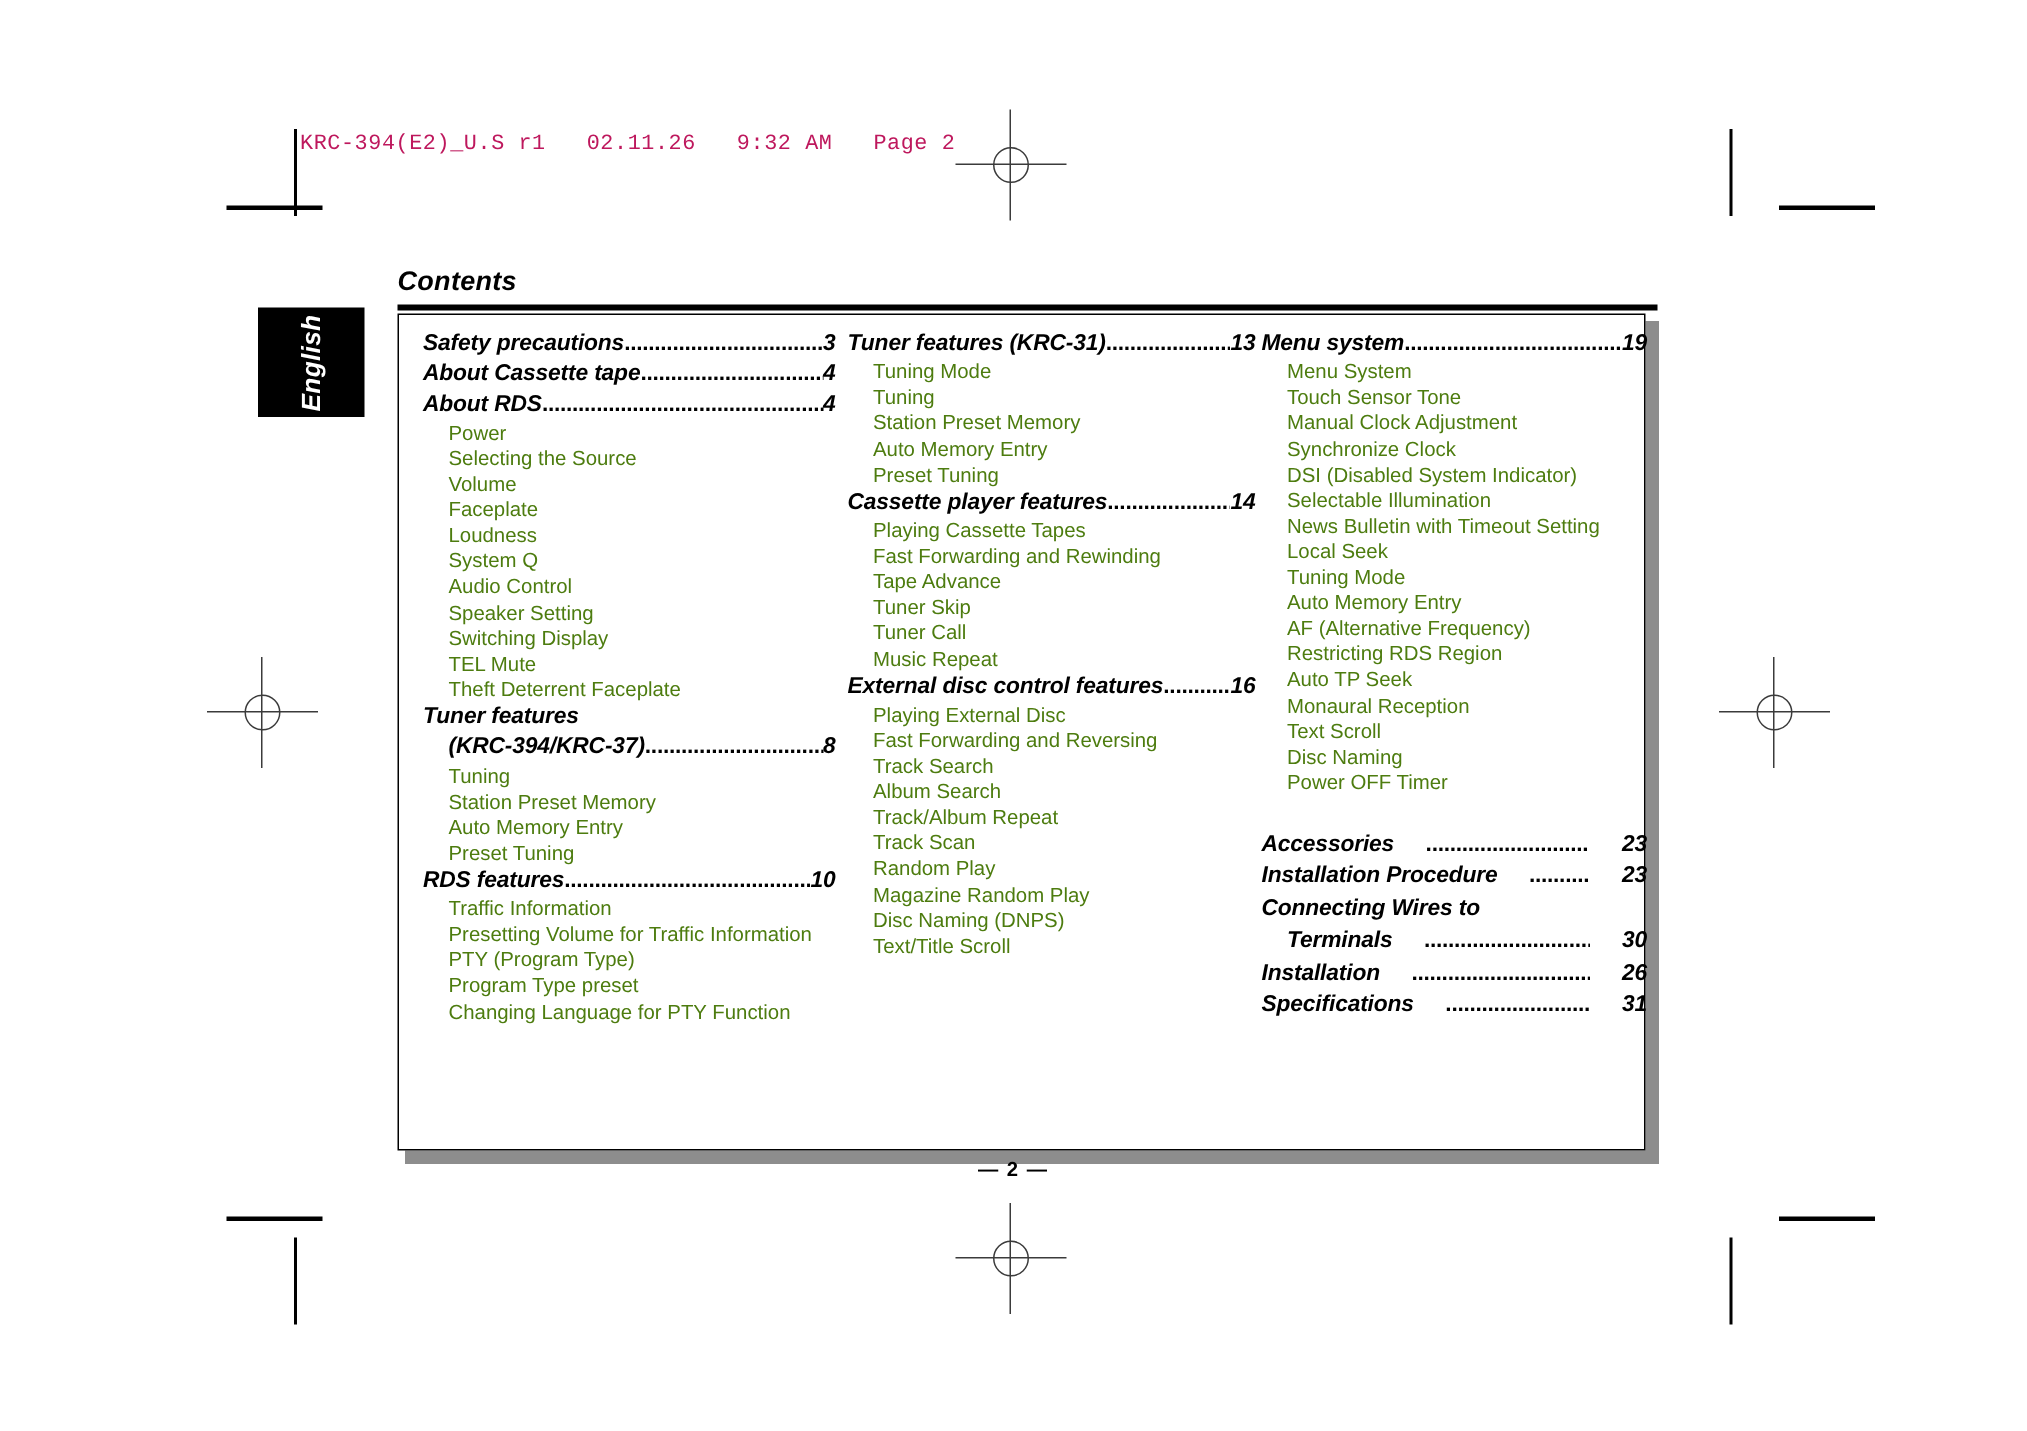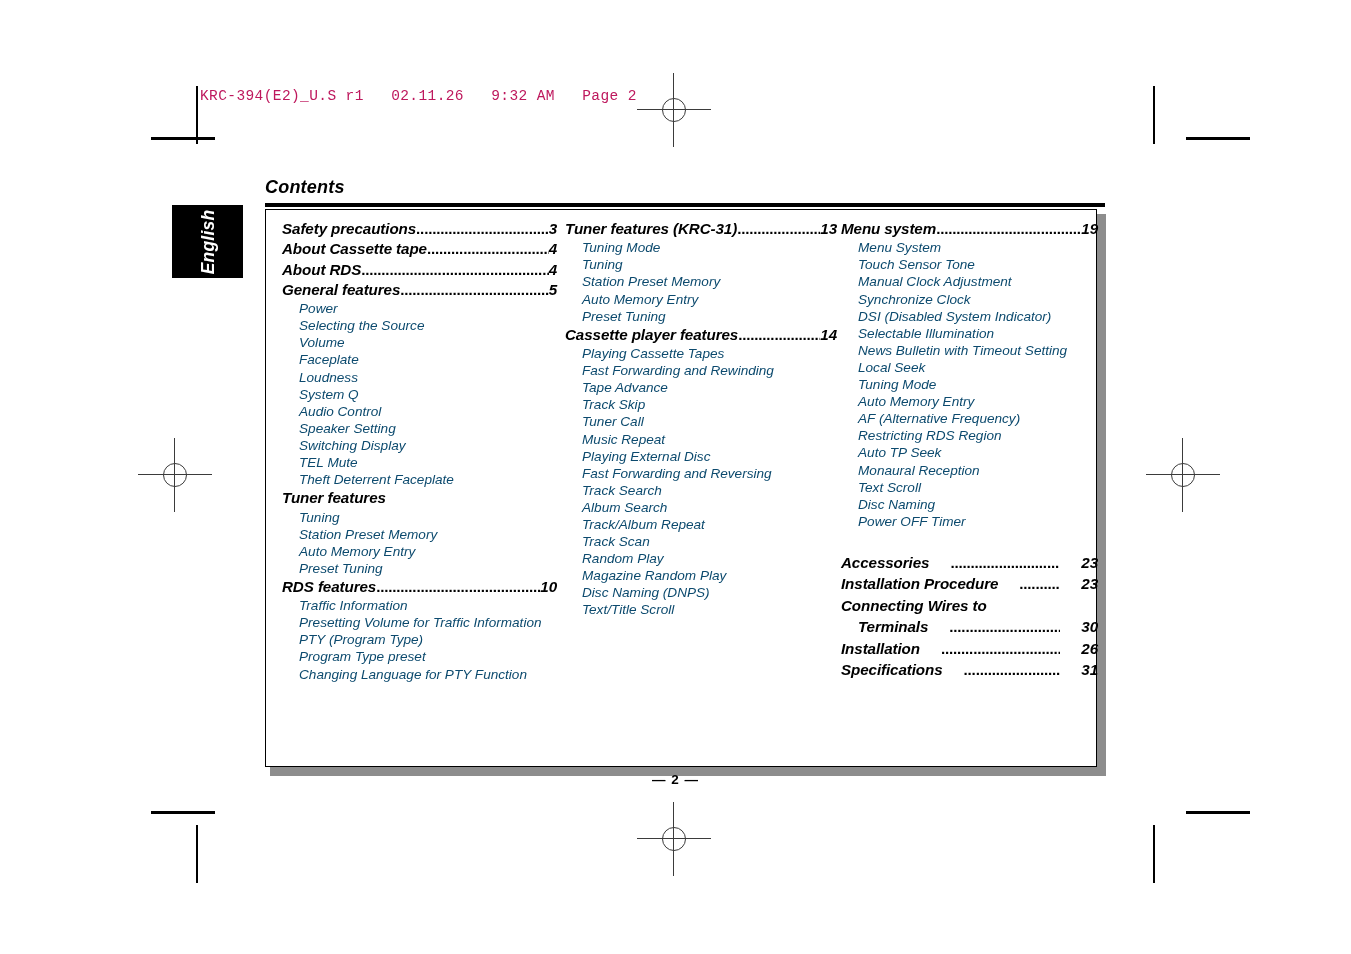--- a/index.html
+++ b/index.html
@@ -163,22 +163,21 @@
 
   
   .entry-major.line1 { }
   .entry-major.cont { padding-left: 17px; }
 
   .entry-sub {
     font-size: 13.6px;
     line-height: 17.1px;
     padding-left: 17px;
     white-space: nowrap;
-    color: #0c4a6e;
-    font-style: italic;
+    color: #4d7c0f;
   }
 
   
   .tail-block { margin-top: 22px; }
   .tail-block .entry-major { line-height: 21.5px; gap: 21px; }
 
   
   .footer {
     position: absolute;
     left: 0;
@@ -246,40 +245,40 @@
         </div>
         <div class="entry-major">
           <span class="label">About Cassette tape</span>
           <span class="leader"></span>
           <span class="page">4</span>
         </div>
         <div class="entry-major">
           <span class="label">About RDS</span>
           <span class="leader"></span>
           <span class="page">4</span>
-        </div>
-        <div class="entry-major">
-          <span class="label">General features</span>
-          <span class="leader"></span>
-          <span class="page">5</span>
         </div>
         <div class="entry-sub">Power</div>
         <div class="entry-sub">Selecting the Source</div>
         <div class="entry-sub">Volume</div>
         <div class="entry-sub">Faceplate</div>
         <div class="entry-sub">Loudness</div>
         <div class="entry-sub">System Q</div>
         <div class="entry-sub">Audio Control</div>
         <div class="entry-sub">Speaker Setting</div>
         <div class="entry-sub">Switching Display</div>
         <div class="entry-sub">TEL Mute</div>
         <div class="entry-sub">Theft Deterrent Faceplate</div>
         <div class="entry-major line1">
           <span class="label">Tuner features</span>
         </div>
+        <div class="entry-major cont">
+          <span class="label">(KRC-394/KRC-37)</span>
+          <span class="leader"></span>
+          <span class="page">8</span>
+        </div>
         <div class="entry-sub">Tuning</div>
         <div class="entry-sub">Station Preset Memory</div>
         <div class="entry-sub">Auto Memory Entry</div>
         <div class="entry-sub">Preset Tuning</div>
         <div class="entry-major">
           <span class="label">RDS features</span>
           <span class="leader"></span>
           <span class="page">10</span>
         </div>
         <div class="entry-sub">Traffic Information</div>
@@ -300,23 +299,28 @@
         <div class="entry-sub">Auto Memory Entry</div>
         <div class="entry-sub">Preset Tuning</div>
         <div class="entry-major">
           <span class="label">Cassette player features</span>
           <span class="leader"></span>
           <span class="page">14</span>
         </div>
         <div class="entry-sub">Playing Cassette Tapes</div>
         <div class="entry-sub">Fast Forwarding and Rewinding</div>
         <div class="entry-sub">Tape Advance</div>
-        <div class="entry-sub">Track Skip</div>
+        <div class="entry-sub">Tuner Skip</div>
         <div class="entry-sub">Tuner Call</div>
         <div class="entry-sub">Music Repeat</div>
+        <div class="entry-major">
+          <span class="label">External disc control features</span>
+          <span class="leader"></span>
+          <span class="page">16</span>
+        </div>
         <div class="entry-sub">Playing External Disc</div>
         <div class="entry-sub">Fast Forwarding and Reversing</div>
         <div class="entry-sub">Track Search</div>
         <div class="entry-sub">Album Search</div>
         <div class="entry-sub">Track/Album Repeat</div>
         <div class="entry-sub">Track Scan</div>
         <div class="entry-sub">Random Play</div>
         <div class="entry-sub">Magazine Random Play</div>
         <div class="entry-sub">Disc Naming (DNPS)</div>
         <div class="entry-sub">Text/Title Scroll</div>

